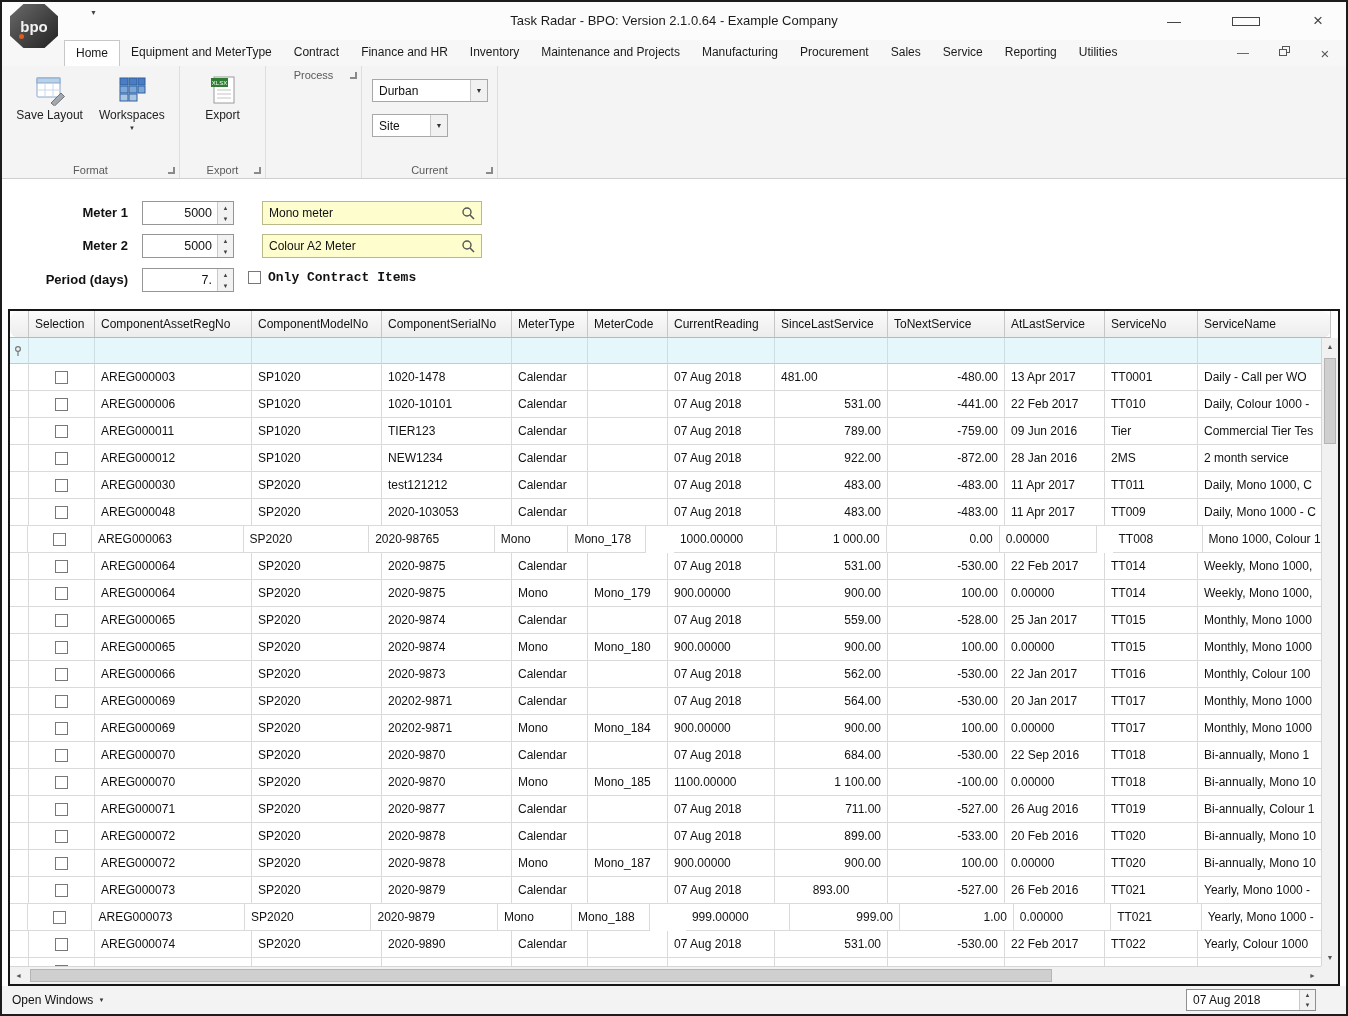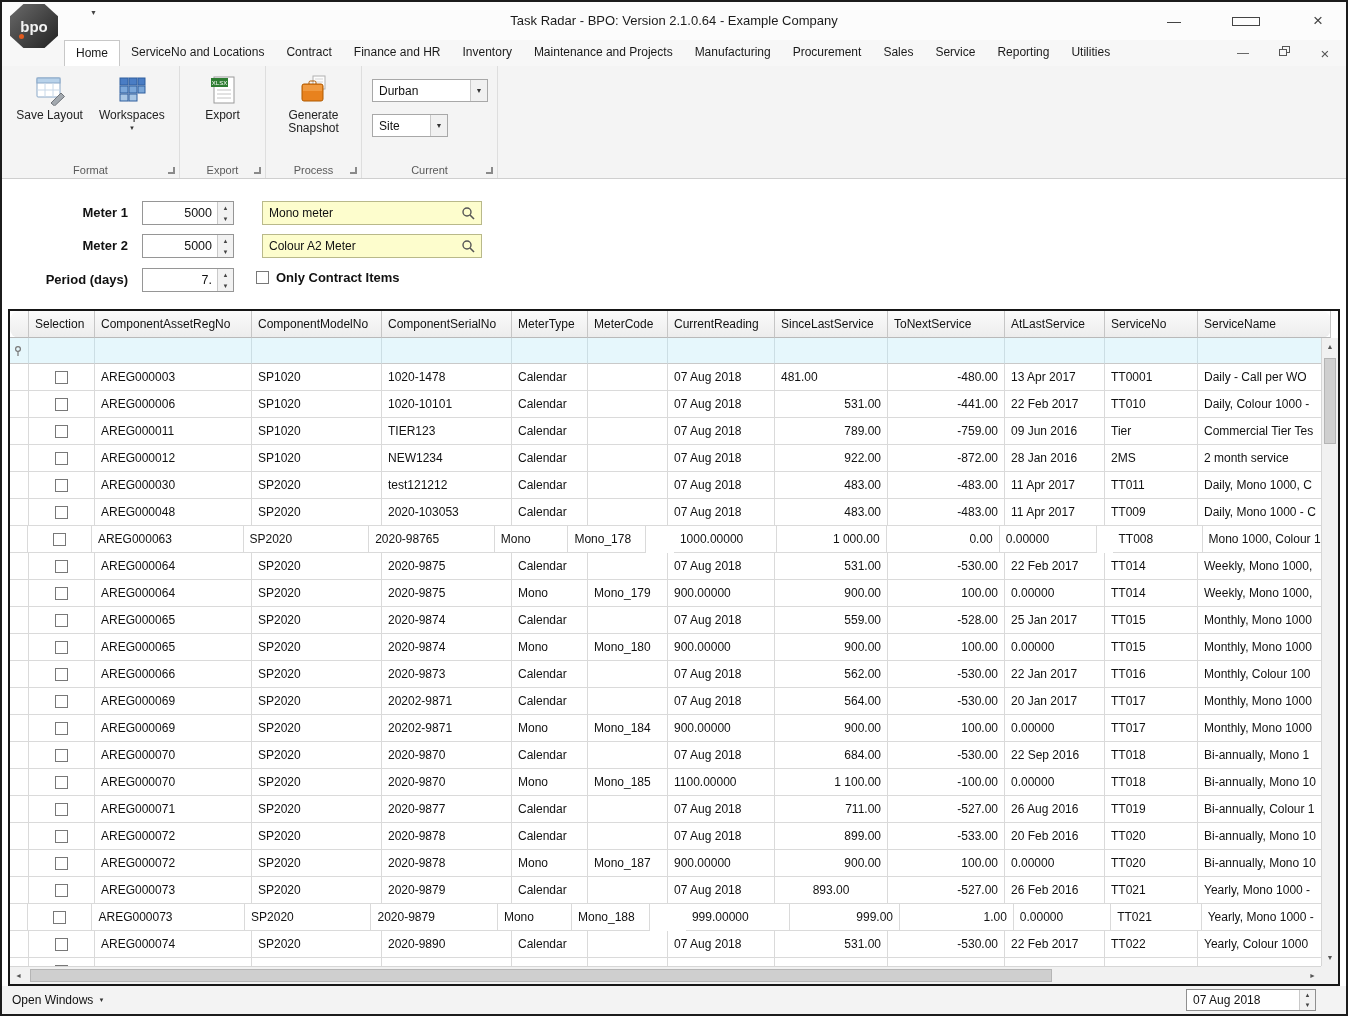--- a/index.html
+++ b/index.html
@@ -47,21 +47,21 @@
   
   .filter-panel{position:relative;height:130px;background:#fff;}
   .fl-label{position:absolute;left:0;width:126px;text-align:right;font-weight:bold;font-size:13px;color:#111;}
   .spinbox{position:absolute;left:140px;width:92px;height:24px;border:1px solid #969696;background:#fff;display:flex;cursor:text;}
   .spinval{flex:1;text-align:right;line-height:22px;padding-right:5px;font-size:12.5px;}
   .spincol{width:16px;display:flex;flex-direction:column;border-left:1px solid #c9c9c9;background:#f2f2f2;}
   .sarr{flex:1;font-size:6px;color:#444;display:flex;align-items:center;justify-content:center;cursor:default;}
   .searchbox{position:absolute;left:260px;width:220px;height:24px;border:1px solid #b9b98a;background:#fdfdcd;display:flex;align-items:center;padding:0 6px;cursor:text;}
   .searchval{flex:1;white-space:nowrap;overflow:hidden;}
   .mag{display:flex;align-items:center;}
-  .checkwrap{position:absolute;left:254px;display:flex;align-items:center;gap:7px;cursor:default;}
+  .checkwrap{position:absolute;left:246px;display:flex;align-items:center;gap:7px;cursor:default;font-family:Liberation Mono, monospace;}
   .cbx{display:inline-block;width:13px;height:13px;border:1px solid #787878;background:#fff;}
   .cblabel{font-weight:bold;font-size:13px;}
 
   
   .grid-frame{position:relative;height:677px;margin:0 6px;border:2px solid #161616;background:#fff;overflow:hidden;}
   .grid-header{display:flex;width:1321px;height:27px;background:linear-gradient(#fbfbfb,#ececec);border-radius:9px;}
   .hcell{border-right:1px solid #c6c6c6;border-bottom:1px solid #b9b9b9;padding:0 6px;line-height:26px;white-space:nowrap;overflow:hidden;color:#121212;cursor:default;}
   .grid-filter{display:flex;width:1321px;height:26px;background:#e6f7fc;}
   .fcell{border-right:1px solid #ccdee4;border-bottom:1px solid #c9c9c9;cursor:text;}
   .grid-body{width:1321px;overflow:hidden;height:602px;}
@@ -101,21 +101,21 @@
     <div class="win-ctrls">
       <span>—</span>
       <span><span class="maxbox"></span></span>
       <span style="font-size:17px;">×</span>
     </div>
   </header>
 
   <nav class="ribbon-tabs">
     <div class="tabs" id="tabs">
         <div class="rtab active">Home</div>
-        <div class="rtab">ServiceNo and Locations</div>
+        <div class="rtab">Equipment and MeterType</div>
         <div class="rtab">Contract</div>
         <div class="rtab">Finance and HR</div>
         <div class="rtab">Inventory</div>
         <div class="rtab">Maintenance and Projects</div>
         <div class="rtab">Manufacturing</div>
         <div class="rtab">Procurement</div>
         <div class="rtab">Sales</div>
         <div class="rtab">Service</div>
         <div class="rtab">Reporting</div>
         <div class="rtab">Utilities</div>
@@ -183,33 +183,20 @@
           <span class="rlabel">Export</span>
         </div>
       </div>
       <div class="glabel">
         <span>Export</span>
         <span class="launcher"></span>
       </div>
     </div>
 
     <div class="rgroup g-process">
-      <div class="ritems">
-        <div class="rbtn" style="min-width:84px;">
-          <svg width="32" height="32" viewBox="0 0 32 32">
-            <rect x="15" y="2" width="12" height="13" fill="#fdfdfd" stroke="#b0b0b0"></rect>
-            <line x1="17" y1="5" x2="25" y2="5" stroke="#d5d5d5"></line>
-            <line x1="17" y1="8" x2="25" y2="8" stroke="#d5d5d5"></line>
-            <rect x="11" y="7" width="7" height="5" rx="1.5" fill="none" stroke="#b05a00"></rect>
-            <rect x="4" y="10" width="21" height="17" rx="2" fill="#e8821e" stroke="#b05a00"></rect>
-            <rect x="5" y="11" width="19" height="6" fill="#f09a40"></rect>
-          </svg>
-          <span class="rlabel" style="max-width:70px;">Generate Snapshot</span>
-        </div>
-      </div>
       <div class="glabel">
         <span>Process</span>
         <span class="launcher"></span>
       </div>
     </div>
 
     <div class="rgroup g-current">
       <div class="ritems col">
         <div class="select sel-site">
           <span class="selval">Durban</span>

